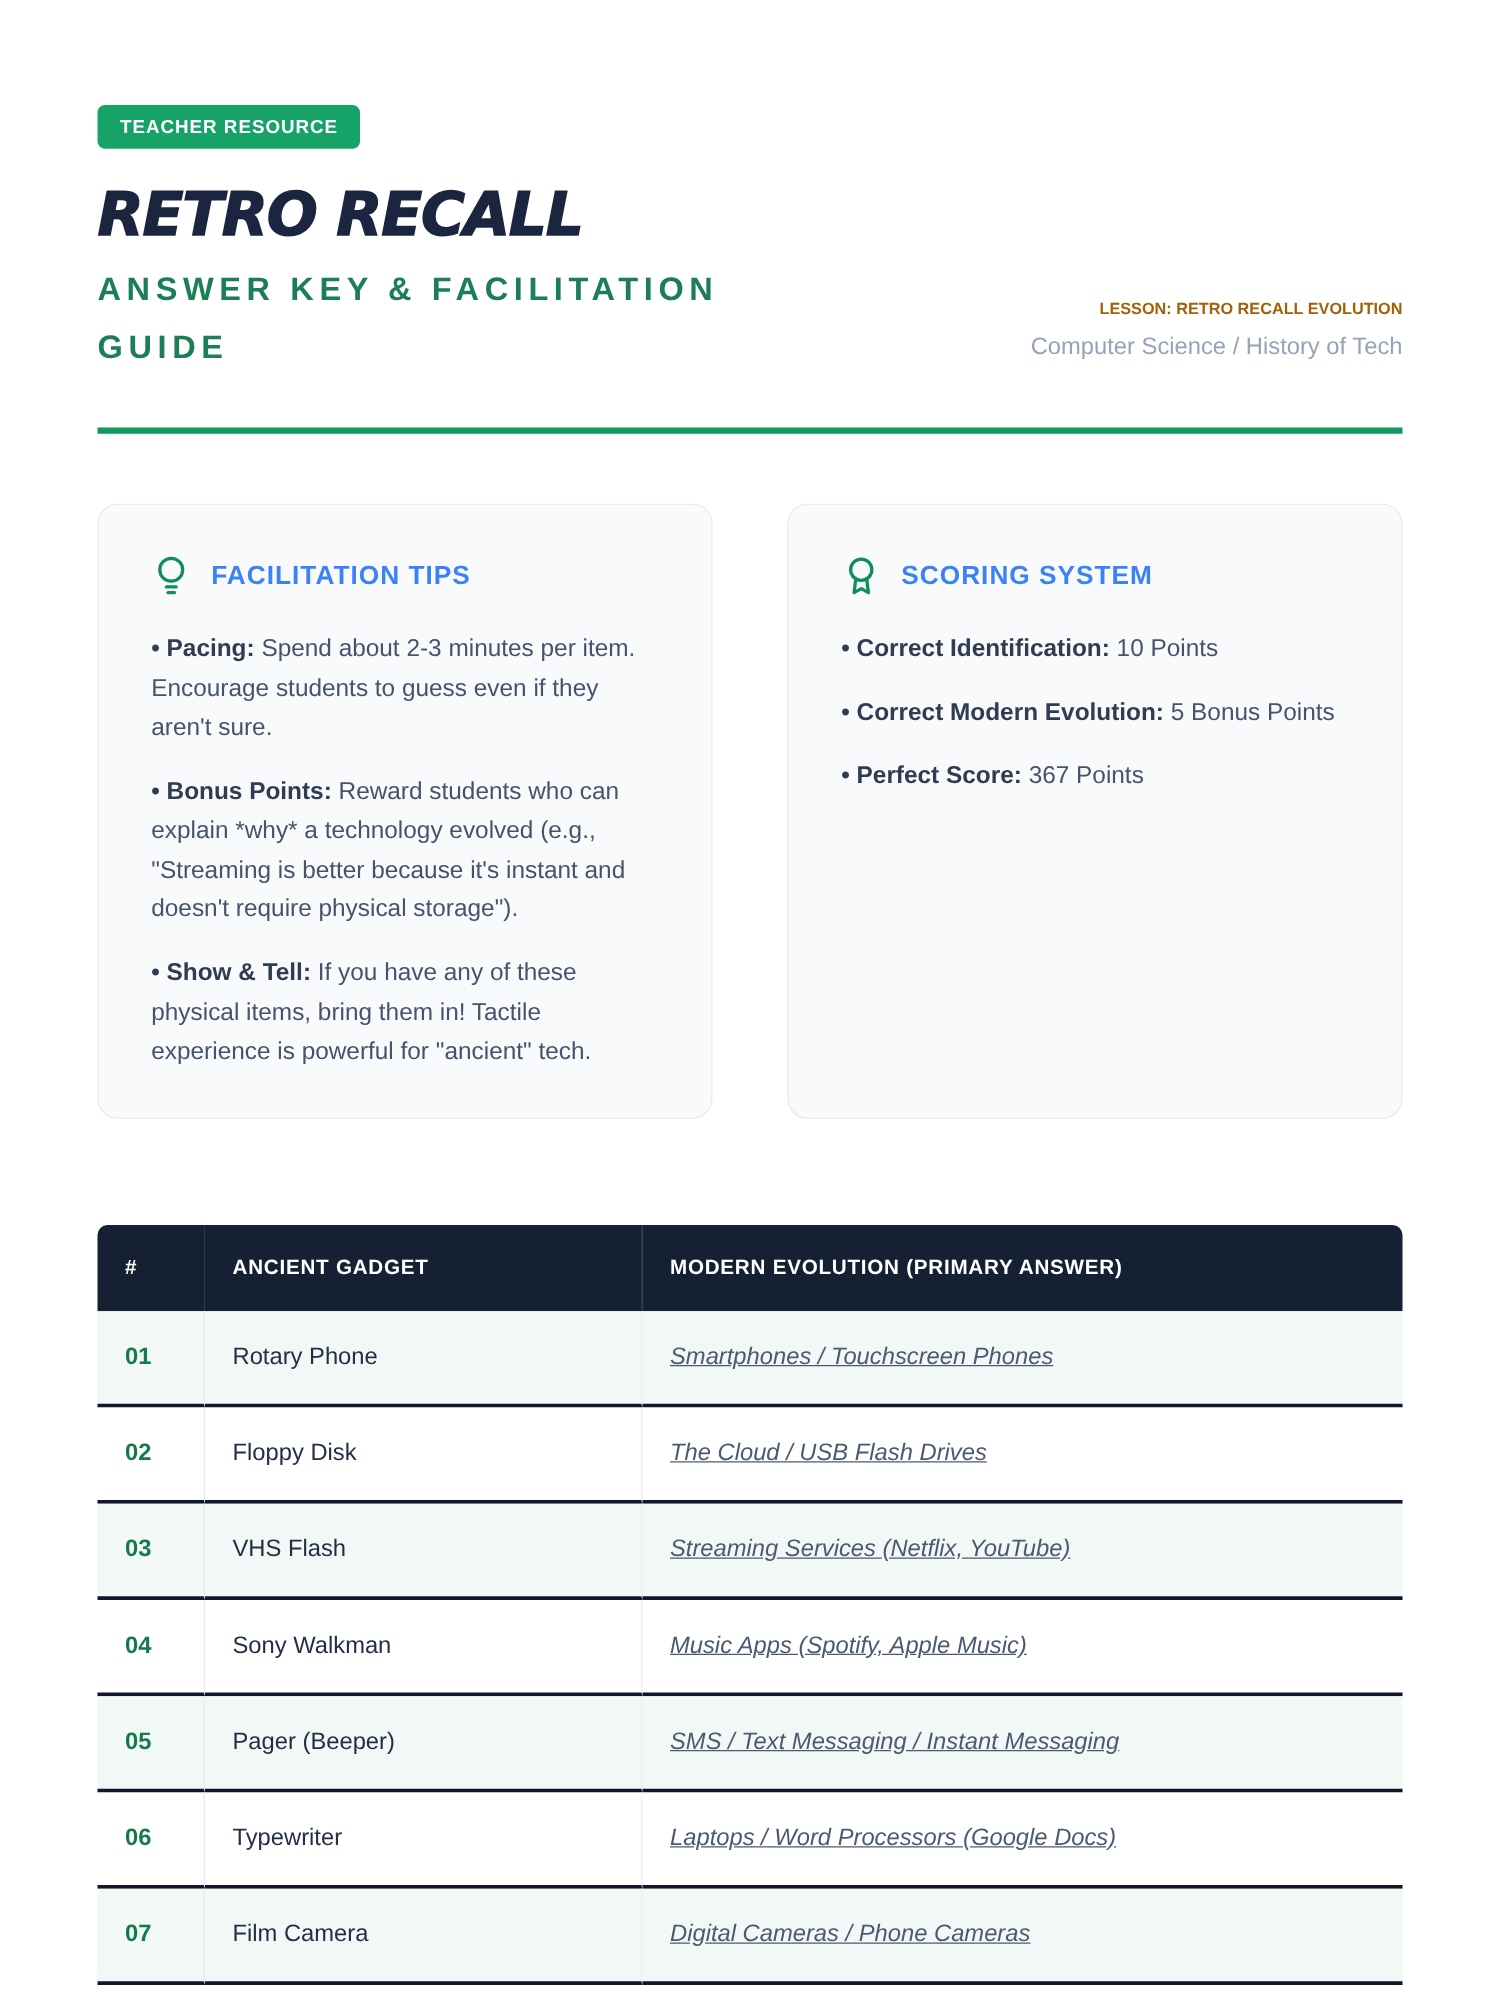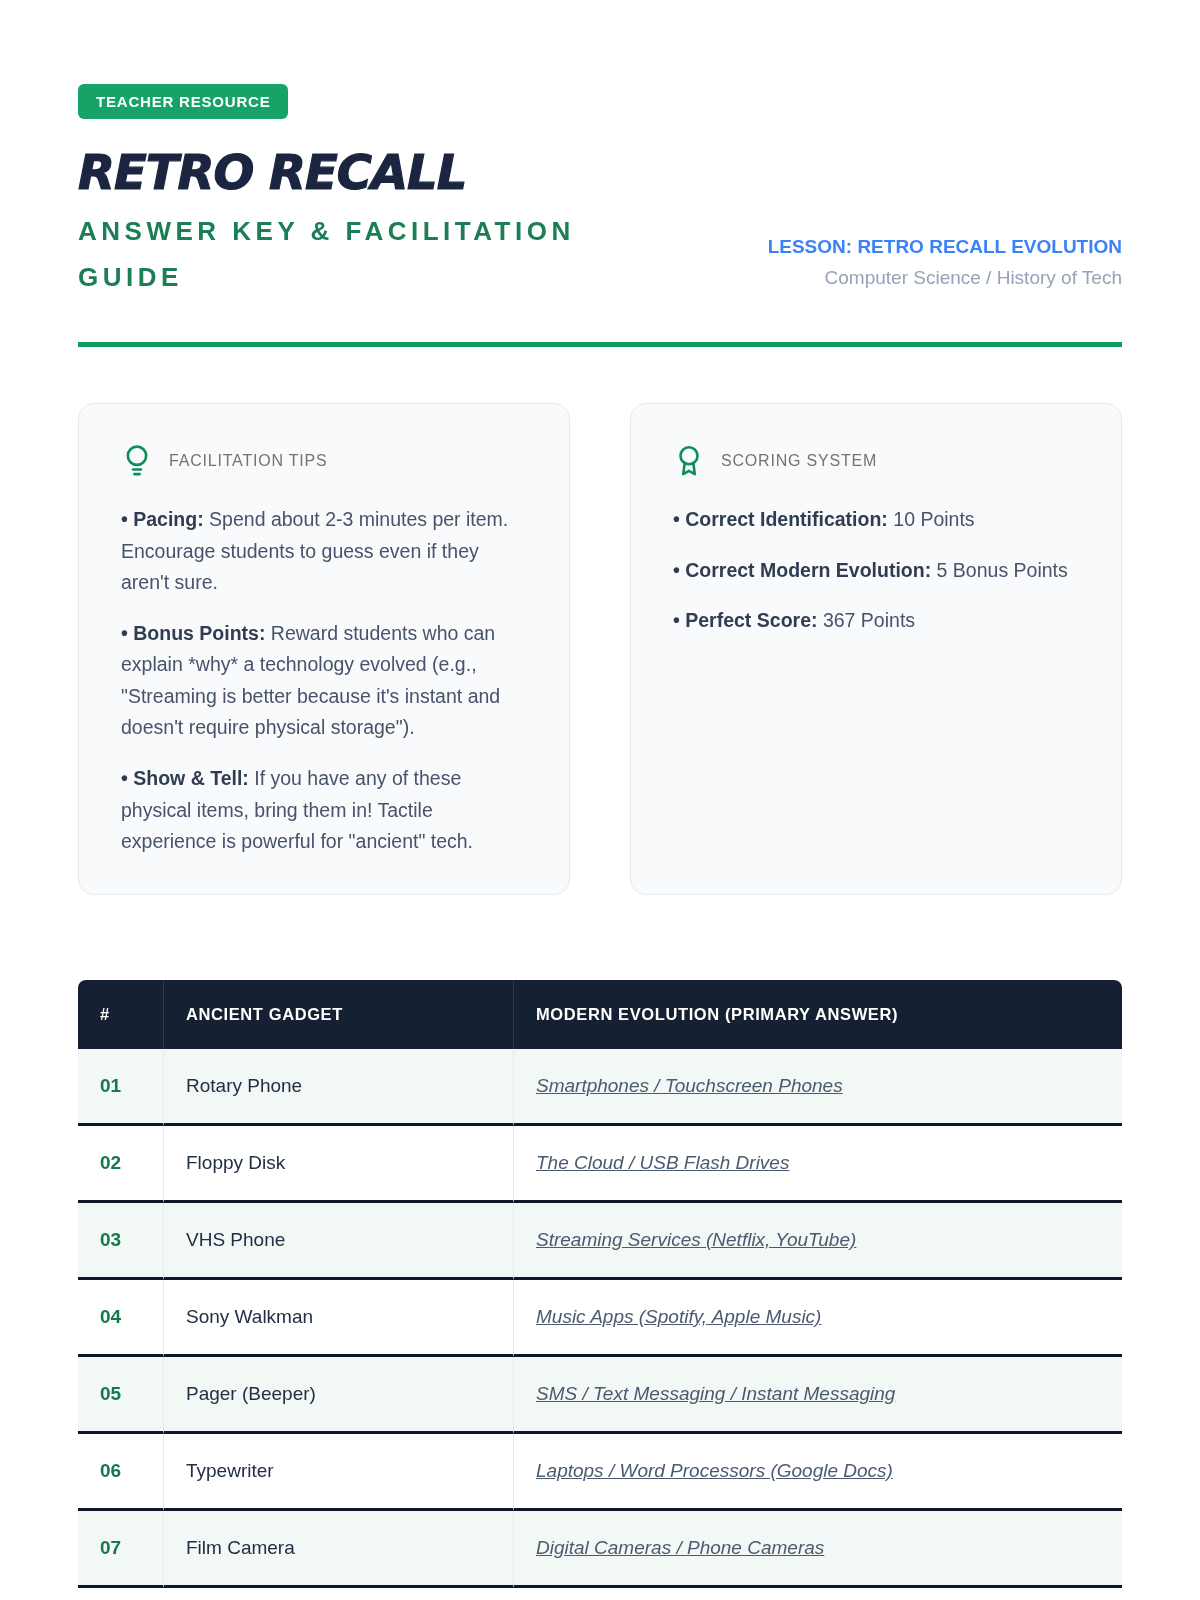--- a/index.html
+++ b/index.html
@@ -42,23 +42,23 @@
     font-size: 26px;
     font-weight: bold;
     letter-spacing: 4.5px;
     line-height: 46px;
     color: #1b7e55;
   }
 
   .header-right { text-align: right; padding-bottom: 6px; flex-shrink: 0; }
   .lesson-title {
     max-width: 370px;
-    font-size: 19px;
-    font-weight: bold;
-    color: #3b82f6;
+    font-size: 13px;
+    font-weight: bold;
+    color: #a16207;
     line-height: 31px;
   }
   .lesson-subject {
     font-size: 19px;
     color: #95a3b8;
     line-height: 32px;
   }
 
   .rule {
     margin-top: 42px;
@@ -73,24 +73,24 @@
     flex: 1 1 0;
     background: #f8fafc;
     border: 1.5px solid #e6eaf1;
     border-radius: 16px;
     padding: 40px 42px 36px 42px;
   }
   .card-head { display: flex; align-items: center; gap: 16px; margin-bottom: 26px; }
   .card-head .icon { width: 32px; height: 34px; color: #0f8f58; flex-shrink: 0; }
   .card-head .icon svg { width: 100%; height: 100%; }
   .card-title {
-    font-size: 16px;
-    font-weight: normal;
+    font-size: 21px;
+    font-weight: bold;
     letter-spacing: 0.8px;
-    color: #737373;
+    color: #3b82f6;
   }
   .bullet {
     font-size: 19.5px;
     line-height: 1.62;
     color: #46536b;
     margin-bottom: 19px;
   }
   .bullet:last-child { margin-bottom: 0; }
   .bullet::before { content: "\2022  "; font-weight: bold; color: #303c52; }
   .bullet strong { color: #303c52; }
@@ -202,21 +202,21 @@
         <td class="cell-gadget">Rotary Phone</td>
         <td class="cell-evolution">Smartphones / Touchscreen Phones</td>
       </tr>
       <tr>
         <td class="cell-num">02</td>
         <td class="cell-gadget">Floppy Disk</td>
         <td class="cell-evolution">The Cloud / USB Flash Drives</td>
       </tr>
       <tr class="alt">
         <td class="cell-num">03</td>
-        <td class="cell-gadget">VHS Phone</td>
+        <td class="cell-gadget">VHS Flash</td>
         <td class="cell-evolution">Streaming Services (Netflix, YouTube)</td>
       </tr>
       <tr>
         <td class="cell-num">04</td>
         <td class="cell-gadget">Sony Walkman</td>
         <td class="cell-evolution">Music Apps (Spotify, Apple Music)</td>
       </tr>
       <tr class="alt">
         <td class="cell-num">05</td>
         <td class="cell-gadget">Pager (Beeper)</td>

